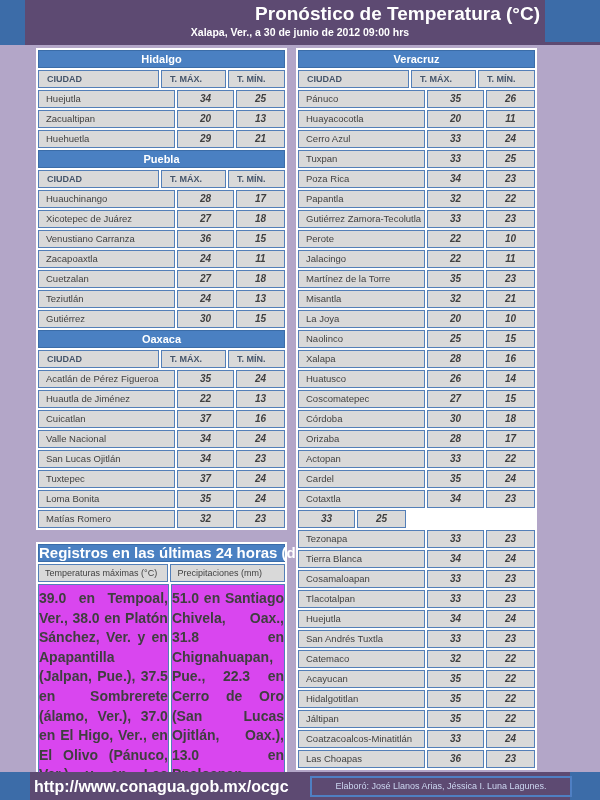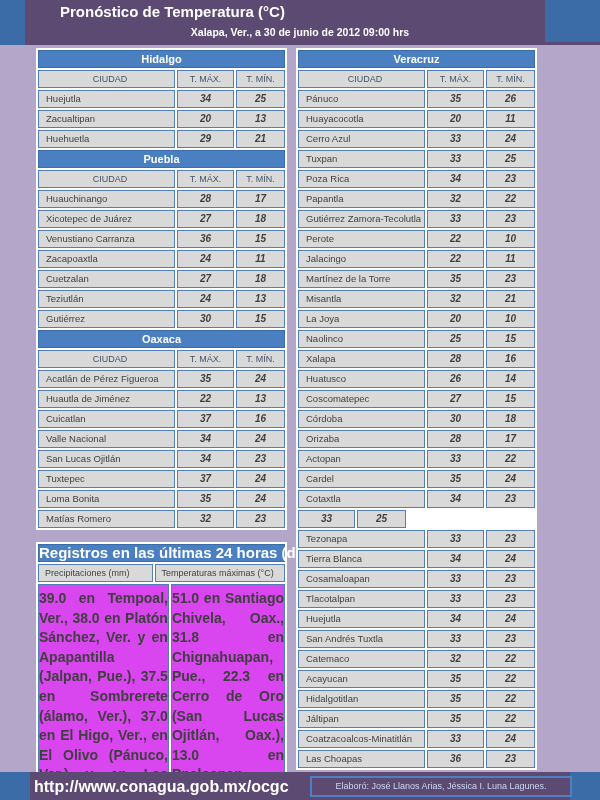--- a/index.html
+++ b/index.html
@@ -7,42 +7,42 @@
   .page{position:relative;width:600px;height:800px;background:#b3a6c8;overflow:hidden;}
 
   .topbar{position:absolute;top:0;left:0;width:600px;height:45px;background:#5d4a72;}
   .bottombar{position:absolute;left:0;top:772px;width:600px;height:28px;background:#5d4a72;}
   .corner{position:absolute;background:#3c6ca8;}
   .corner.tl{left:0;top:0;width:25px;height:45px;}
   .corner.tr{right:0;top:0;width:55px;height:42px;}
   .corner.bl{left:0;top:772px;width:30px;height:28px;}
   .corner.br{right:0;top:772px;width:30px;height:28px;}
 
-  .title{position:absolute;top:3px;left:60px;right:60px;text-align:left;color:#ffffff;
-         font-weight:bold;font-size:15px;}
+  .title{position:absolute;top:3px;left:60px;right:60px;text-align:right;color:#ffffff;
+         font-weight:bold;font-size:19px;}
   .subtitle{position:absolute;top:26px;left:60px;right:60px;text-align:center;color:#ffffff;
          font-weight:bold;font-size:10.5px;}
 
   .content{position:absolute;top:48px;left:36px;}
   .colwrap{display:flex;gap:9px;align-items:flex-start;}
   .col-left{width:251px;}
   .col-right{width:241px;border-radius:17px;}
 
   .tbl{background:#ffffff;padding:2px;display:flex;flex-direction:column;gap:2px;}
   .obs-gap{height:12px;}
 
   .state-hd{background:#4a80c2;border:1px solid #3a6ca8;color:#ffffff;font-weight:bold;
             font-size:11px;text-align:center;height:16px;line-height:16px;white-space:nowrap;}
   .trow{display:flex;gap:2px;}
   .cell{border:1px solid #537fb8;background:#d9d9d9;height:16px;line-height:16px;
         font-size:10px;color:#3f3f3f;overflow:hidden;white-space:nowrap;}
   .cell.city{flex:1;padding-left:7px;font-weight:normal;font-size:9.5px;}
   .cell.tnum{width:55px;text-align:center;font-style:italic;font-weight:bold;}
   .cell.tmin{width:47px;}
-  .cell.colhdr{font-weight:normal;font-style:normal;font-size:9px;color:#44546a;text-align:center;}
+  .cell.colhdr{font-weight:bold;font-style:normal;font-size:9px;color:#44546a;text-align:left;padding-left:8px;}
 
   .obs-title{background:#4a80c2;border:1px solid #3a6ca8;color:#ffffff;font-weight:bold;
              font-size:15px;text-align:center;height:16px;line-height:16px;white-space:nowrap;}
   .obs-colhdr{flex:1;border:1px solid #537fb8;background:#d9d9d9;height:16px;line-height:16px;
               font-size:9px;color:#3f3f3f;padding-left:6px;overflow:hidden;white-space:nowrap;}
   .obs-colhdr.c1{flex:1.15;}
   .obs-cell{flex:1;border:1px solid #537fb8;background:#d946ef;min-height:168px;
             font-size:14px;font-weight:bold;color:#3f3f3f;text-align:justify;
             padding:4px 0;line-height:1.4;}
   .obs-cell.c1{flex:1.15;}
@@ -172,22 +172,22 @@
             <div class="trow">
               <div class="cell city">Matías Romero</div>
               <div class="cell tnum">32</div>
               <div class="cell tnum tmin">23</div>
             </div>
           </div>
         <div class="obs-gap"></div>
         <div class="tbl">
           <div class="obs-title">Registros en las últimas 24 horas (datos observados)</div>
           <div class="trow">
+            <div class="obs-colhdr c1">Temperaturas máximas (°C)</div>
             <div class="obs-colhdr">Precipitaciones (mm)</div>
-            <div class="obs-colhdr c1">Temperaturas máximas (°C)</div>
           </div>
           <div class="trow">
             <div class="obs-cell c1">39.0 en Tempoal, Ver., 38.0 en Platón Sánchez, Ver. y en Apapantilla (Jalpan, Pue.), 37.5 en Sombrerete (álamo, Ver.), 37.0 en El Higo, Ver., en El Olivo (Pánuco, Ver.) y en Las Perlas (Jesús Carranza, Ver.)</div>
             <div class="obs-cell">51.0 en Santiago Chivela, Oax., 31.8 en Chignahuapan, Pue., 22.3 en Cerro de Oro (San Lucas Ojitlán, Oax.), 13.0 en Ppaloapan, Oax,m 9.8 en Dique Pescaditos (Jalapa de Díaz, Oax.), 8.0 en Santo Domingo (Jalapa de Díaz, Oax.), 7.3 en Coatzacoalcos, Ver.</div>
           </div>
         </div>
       </div>
       <div class="col-right">
         <div class="tbl">
             <div class="state-hd">Veracruz</div>

